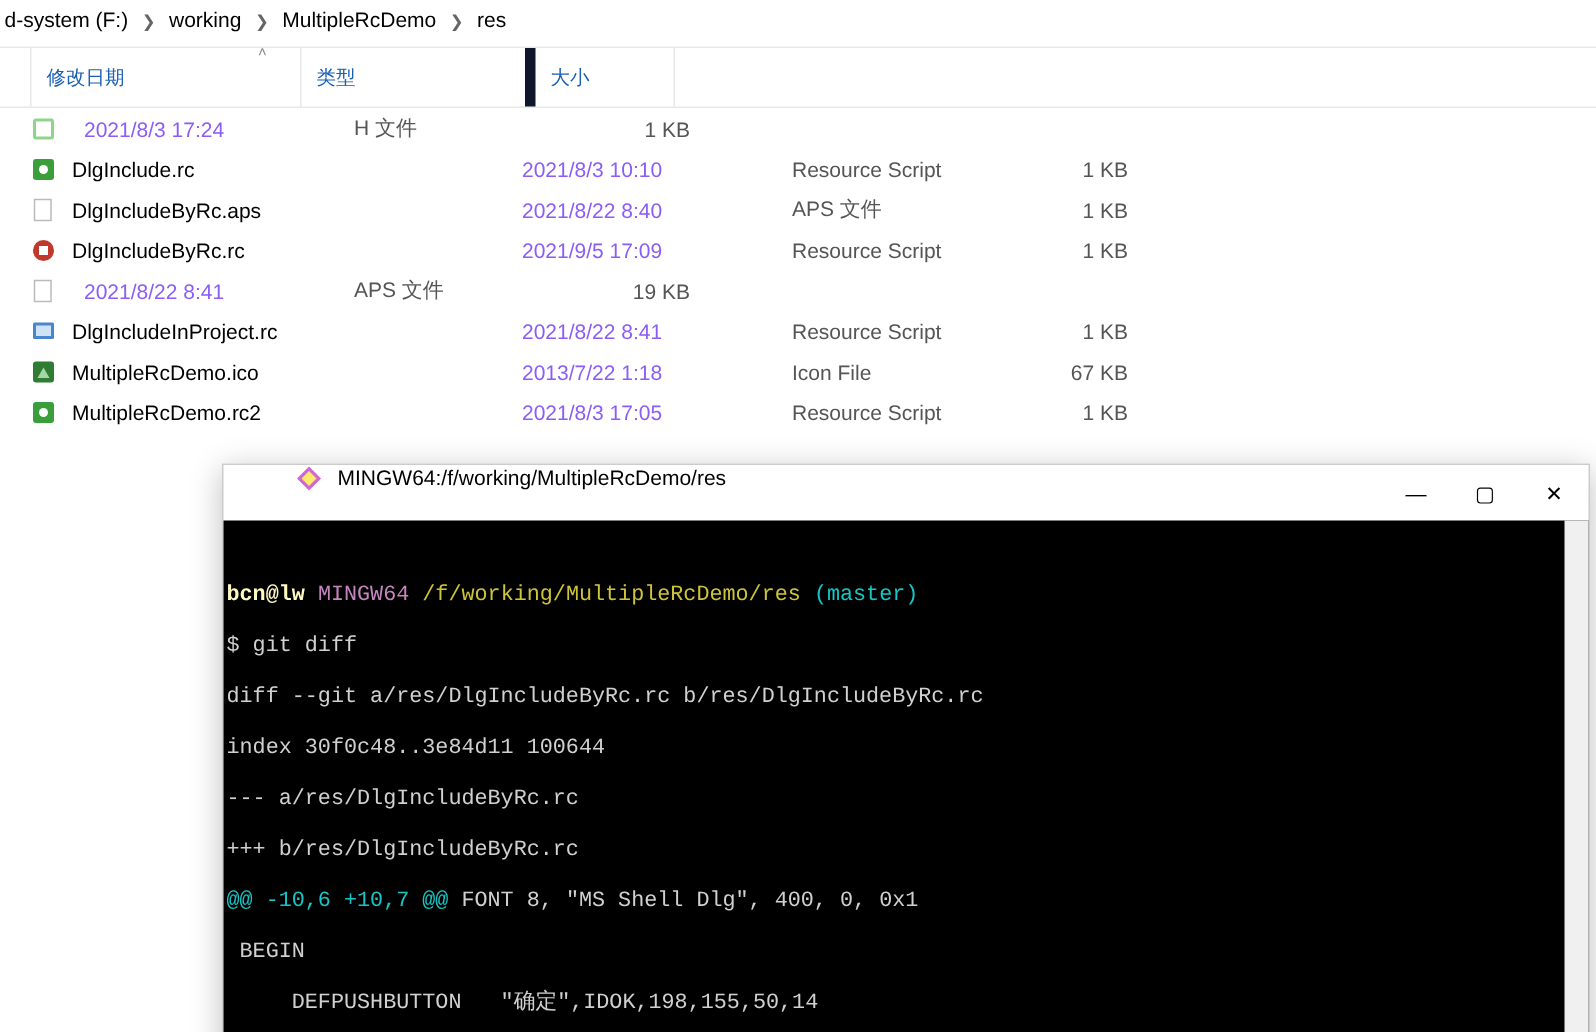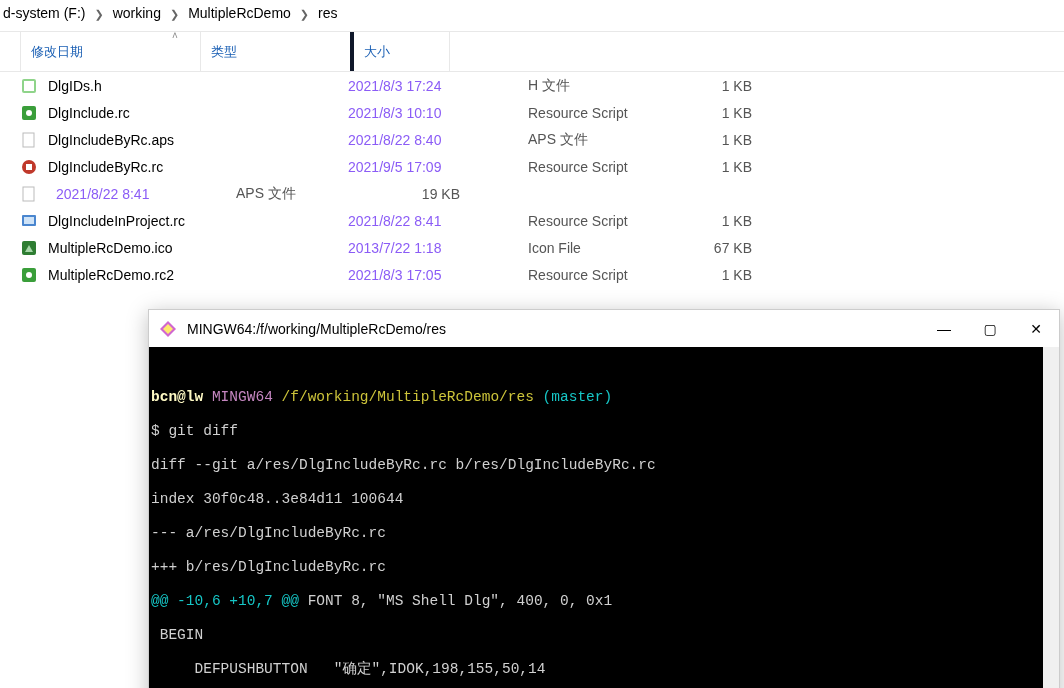--- a/index.html
+++ b/index.html
@@ -29,21 +29,21 @@
     height: 40px;
     border-bottom: 1px solid #e8e8e8;
     font-size: 13px;
     color: #1a5fb4;
     padding-left: 20px;
     position: relative;
   }
   .col-name { width: 320px; }
   .col-date { width: 180px; border-left: 1px solid #e8e8e8; padding-left: 10px; height: 100%; display:flex; align-items:center;}
   .col-type { width: 150px; border-left: 1px solid #e8e8e8; padding-left: 10px; height:100%; display:flex; align-items:center;text-align:right;}
-  .col-size { width: 100px; border-left: 4px solid #0f172a; padding-left: 10px; height:100%; display:flex; align-items:center; border-right:1px solid #e8e8e8;}
+  .col-size { width: 100px; border-left: 7px solid #0f172a; padding-left: 10px; height:100%; display:flex; align-items:center; border-right:1px solid #e8e8e8;}
   .sort-chev { position:absolute; left:172px; top:-2px; font-size:10px; color:#888;}
   .files { }
   .file-row {
     display: flex;
     align-items: center;
     height: 27px;
     padding-left: 20px;
     font-size: 14px;
   }
   .ficon { width: 18px; height: 18px; margin-right: 10px; flex-shrink:0; }
@@ -57,25 +57,25 @@
     position: absolute;
     left: 148px;
     top: 309px;
     width: 912px;
     background: #fff;
     border: 1px solid #ccc;
     box-shadow: 0 4px 20px rgba(0,0,0,.25);
   }
   .titlebar {
     display:flex;
-    align-items:center;
     height: 37px;
     padding-left: 10px;
     font-size: 14px;
     color:#000;
+    margin-left:38px;
   }
   .titlebar .ticon { width:18px; height:18px; margin-right:10px; }
   .titlebar .ttitle { flex:1; }
   .winbtn { width:46px; height:37px; display:flex; align-items:center; justify-content:center; color:#000; font-size:14px;}
   .termbody {
     background:#000;
     color:#d0d0d0;
     font-family: Consolas, "Courier New", monospace;
     font-size: 14.5px;
     line-height: 17px;
@@ -115,21 +115,20 @@
   <span class="col-size">大小</span>
 </div>
 
 <div class="files">
 
   <div class="file-row">
     <svg class="ficon" viewBox="0 0 18 18">
         <rect x="2" y="2" width="14" height="14" rx="2" fill="#8fd48a"></rect>
         <rect x="4" y="4" width="10" height="10" fill="#fff"></rect>
       </svg>
-    <span class="fname">DlgIDs.h</span>
     <span class="fdate">2021/8/3 17:24</span>
     <span class="ftype">H 文件</span>
     <span class="fsize">1 KB</span>
   </div>
   <div class="file-row">
     <svg class="ficon" viewBox="0 0 18 18">
         <rect x="2" y="2" width="14" height="14" rx="2" fill="#3a9e3a"></rect>
         <circle cx="9" cy="9" r="3" fill="#fff"></circle>
       </svg>
     <span class="fname">DlgInclude.rc</span>

